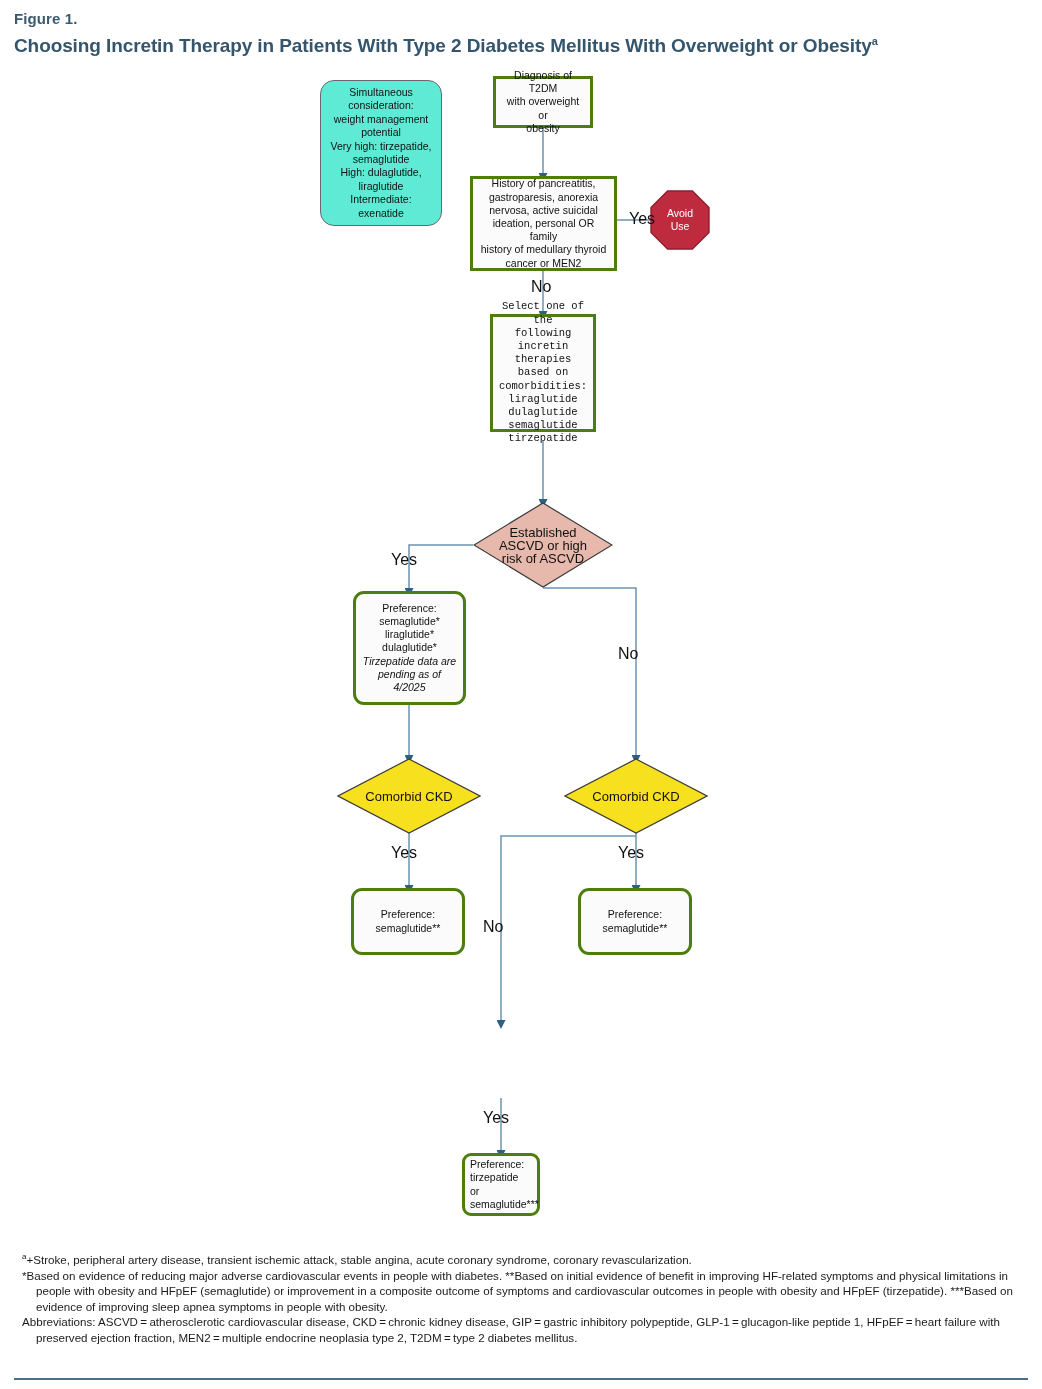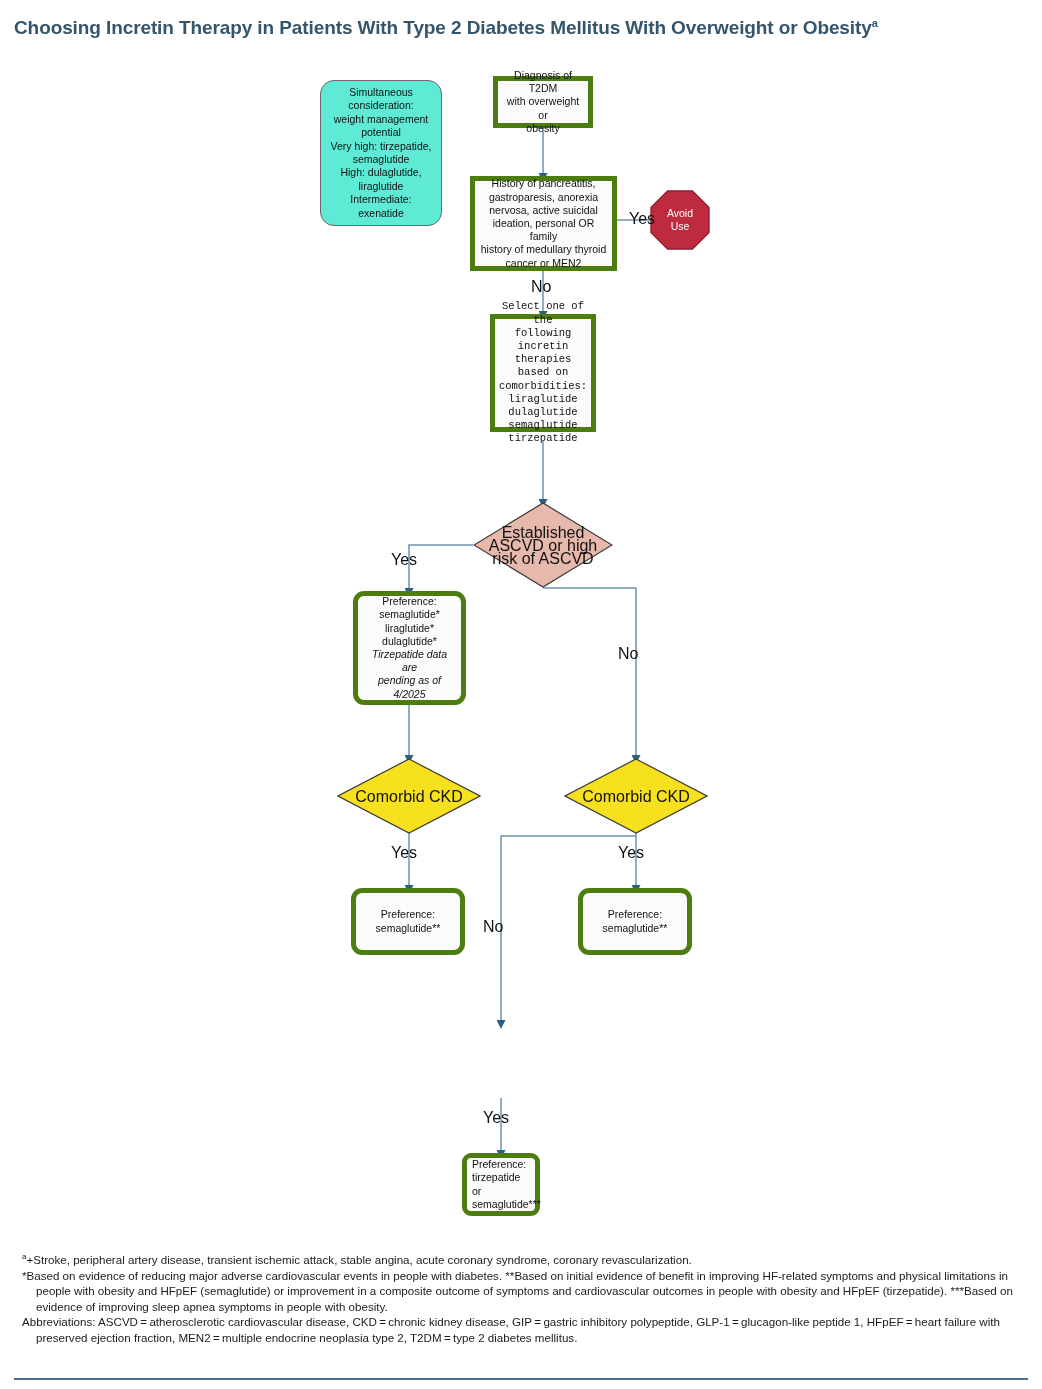--- a/index.html
+++ b/index.html
@@ -65,21 +65,21 @@
     display: flex;
     align-items: center;
     justify-content: center;
     text-align: center;
     color: #111111;
   }
 
   
   .box {
     background: #fbfbfb;
-    border: 5px solid #4d7c0f;
+    border: 3px solid #4d7c0f;
     font-size: 10.5px;
     line-height: 13.2px;
     padding: 8px 5px;
   }
   .box.rounded { border-radius: 11px; }
   .box.rounded-sm { border-radius: 9px; }
 
   
   .card {
     background: #5eead4;
@@ -96,21 +96,21 @@
     background: transparent;
   }
   .diamond .dshape {
     position: absolute;
     left: 0; top: 0;
     width: 100%; height: 100%;
   }
   .diamond .dlabel {
     position: relative;
     z-index: 2;
-    font-size: 16px;
+    font-size: 13px;
     line-height: 13px;
     text-align: center;
     padding: 0 6px;
   }
 
   
   .octagon {
     width: 60px;
     height: 60px;
   }
@@ -171,20 +171,21 @@
     top: 1378px;
     width: 1014px;
     height: 2px;
     background: #4a6f88;
   }
 </style>
 </head>
 <body>
 
 <div id="header">
+  <div id="fig-label">Figure 1.</div>
   <div id="fig-title"><span>Choosing Incretin Therapy in Patients With Type 2 Diabetes Mellitus With Overweight or Obesity</span><span class="sup">a</span></div>
 </div>
 
 <div id="flow">
 
   <svg id="wires" viewBox="0 0 1042 1170">
     <defs>
       <marker id="ah" markerWidth="10" markerHeight="9" refX="3" refY="4.5" orient="auto" markerUnits="userSpaceOnUse">
         <path d="M0,0 L9,4.5 L0,9 z" fill="#2c6184"></path>
       </marker>

